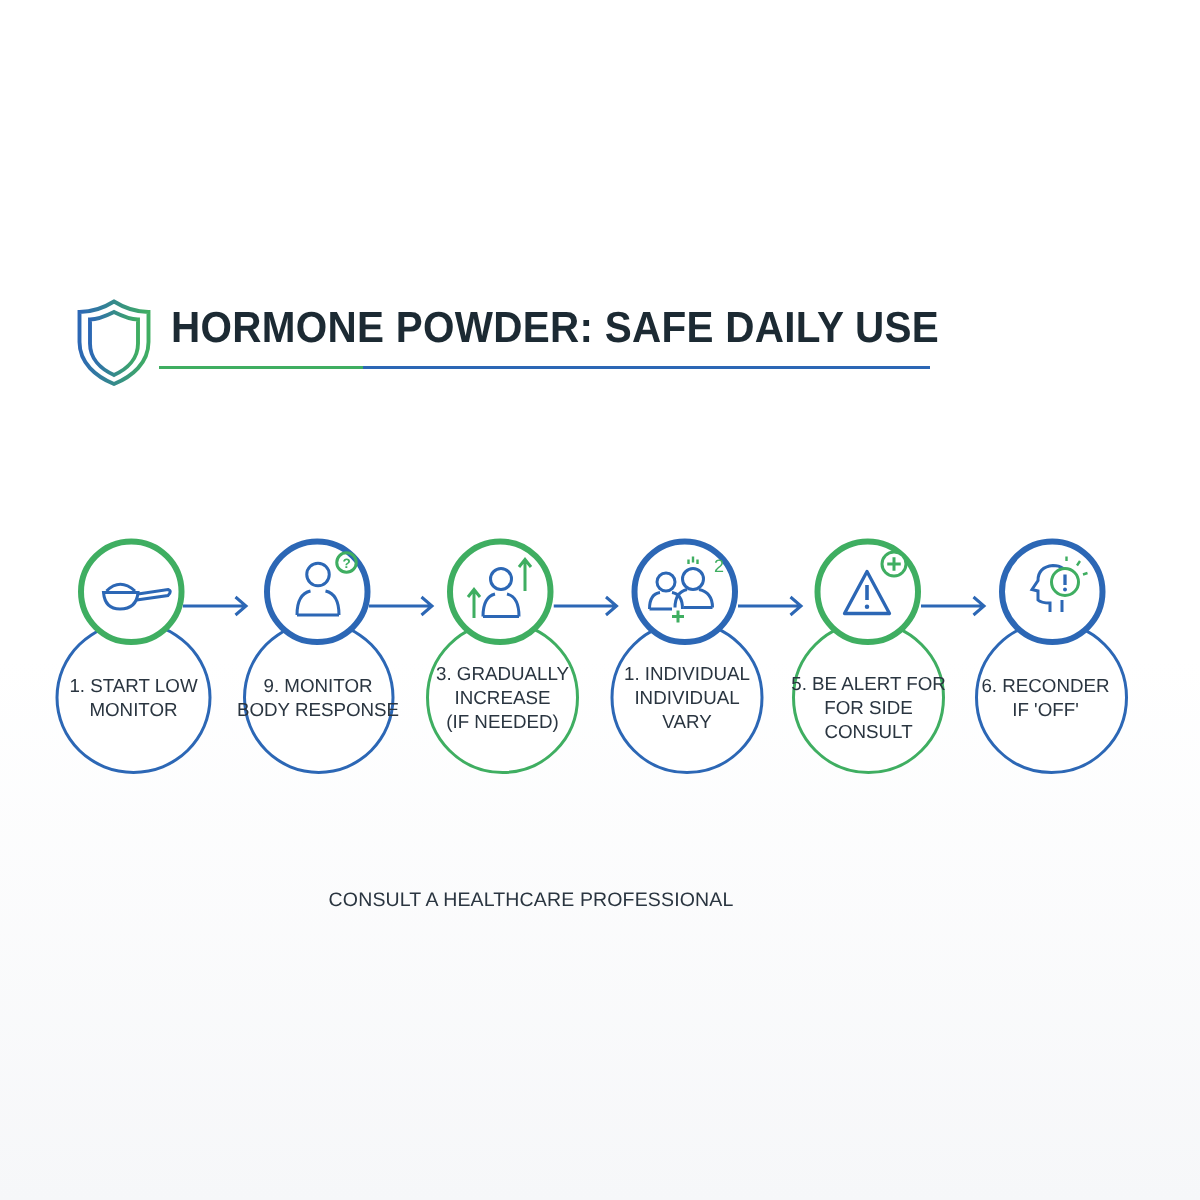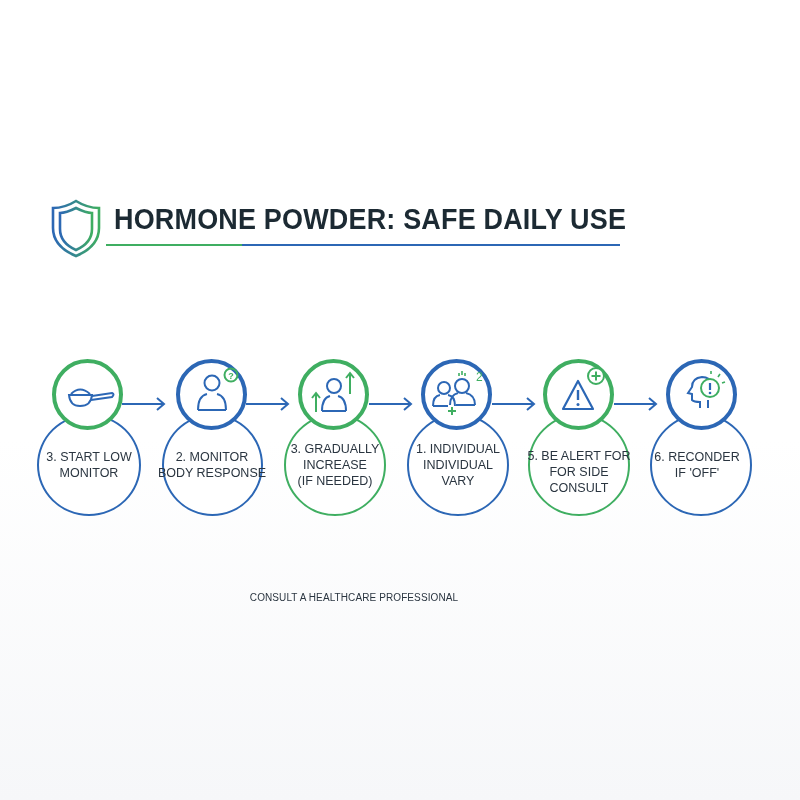--- a/index.html
+++ b/index.html
@@ -29,21 +29,21 @@
     border: 4px solid; background: #ffffff;
   }
   .label {
     position: absolute; width: 110px; text-align: center;
     font-size: 12.5px; line-height: 16px; color: #2a3540; font-weight: normal;
   }
   .icon { position: absolute; }
   .arrow { position: absolute; }
   .footer {
     position: absolute; top: 592px; left: 0; width: 708px; text-align: center;
-    font-size: 10px; color: #2a3540; letter-spacing: 0.1px;
+    font-size: 13px; color: #2a3540; letter-spacing: 0.1px;
   }
 </style>
 </head>
 <body>
 
 <svg class="shield" viewBox="0 0 52 60">
   <defs>
     <linearGradient id="sg" x1="0" y1="0" x2="1" y2="0">
       <stop offset="0" stop-color="#2c67b5"></stop>
       <stop offset="1" stop-color="#3fae61"></stop>
@@ -74,36 +74,36 @@
 
 <div class="step">
   <div class="big" style="left:37px;top:414px;width:104px;height:102px;border-color:#2c67b5"></div>
   <div class="small" style="left:52px;top:359px;width:71px;height:71px;border-color:#3fae61"></div>
   <svg class="icon" style="left:66px;top:382px" width="50" height="26" viewBox="0 0 50 26">
     <path d="M3 13 H26 Q25 24 14 24 Q4 24 3 13 Z" fill="none" stroke="#2c67b5" stroke-width="2"></path>
     <path d="M5 12 Q14 3 24 12" fill="none" stroke="#2c67b5" stroke-width="2"></path>
     <path d="M26 14 L46 11 Q49 12 46 15 L25 18" fill="none" stroke="#2c67b5" stroke-width="2"></path>
   </svg>
   <div class="label" style="left:34px;top:449px">
-    <div>3. START LOW</div>
+    <div>1. START LOW</div>
     <div>MONITOR</div>
   </div>
 </div>
 
 <div class="step">
   <div class="big" style="left:162px;top:414px;width:101px;height:102px;border-color:#2c67b5"></div>
   <div class="small" style="left:176px;top:359px;width:71px;height:71px;border-color:#2c67b5"></div>
   <svg class="icon" style="left:194px;top:366px" width="50" height="50" viewBox="0 0 50 50">
     <circle cx="18" cy="17" r="7.5" fill="none" stroke="#2c67b5" stroke-width="2"></circle>
     <path d="M4 44 Q4 30 13 28 M32 44 Q32 30 23 28 M4 44 H32" fill="none" stroke="#2c67b5" stroke-width="2"></path>
     <circle cx="37" cy="9" r="6.5" fill="none" stroke="#3fae61" stroke-width="2"></circle>
     <text x="37" y="12.5" font-size="9" font-family="Liberation Sans, sans-serif" font-weight="bold" text-anchor="middle" fill="#3fae61">?</text>
   </svg>
   <div class="label" style="left:157px;top:449px">
-    <div>2. MONITOR</div>
+    <div>9. MONITOR</div>
     <div>BODY RESPONSE</div>
   </div>
 </div>
 
 <div class="step">
   <div class="big" style="left:284px;top:414px;width:102px;height:102px;border-color:#3fae61"></div>
   <div class="small" style="left:298px;top:359px;width:71px;height:71px;border-color:#3fae61"></div>
   <svg class="icon" style="left:310px;top:370px" width="50" height="46" viewBox="0 0 50 46">
     <circle cx="24" cy="16" r="7" fill="none" stroke="#2c67b5" stroke-width="2"></circle>
     <path d="M12 41 Q12 28 20 26 M36 41 Q36 28 28 26 M12 41 H36" fill="none" stroke="#2c67b5" stroke-width="2"></path>

